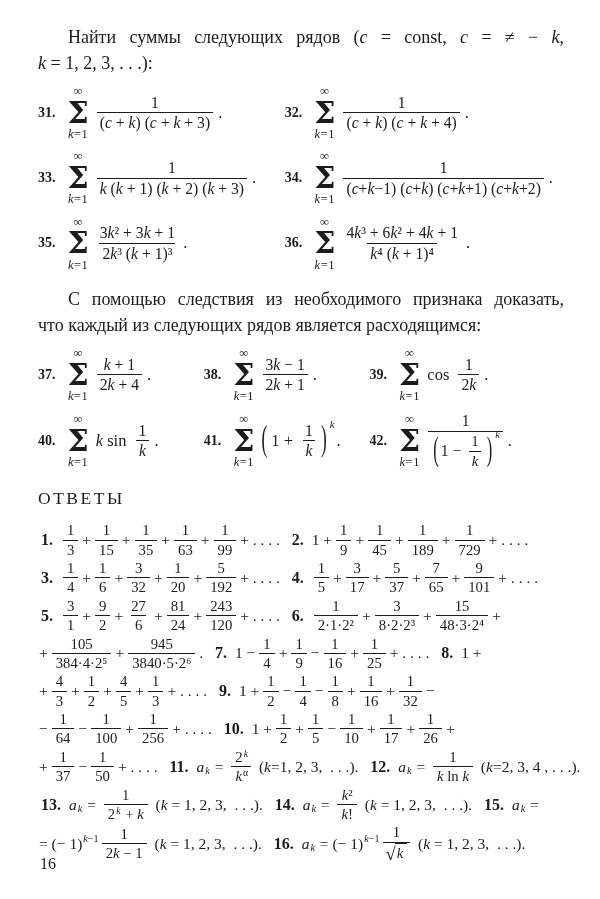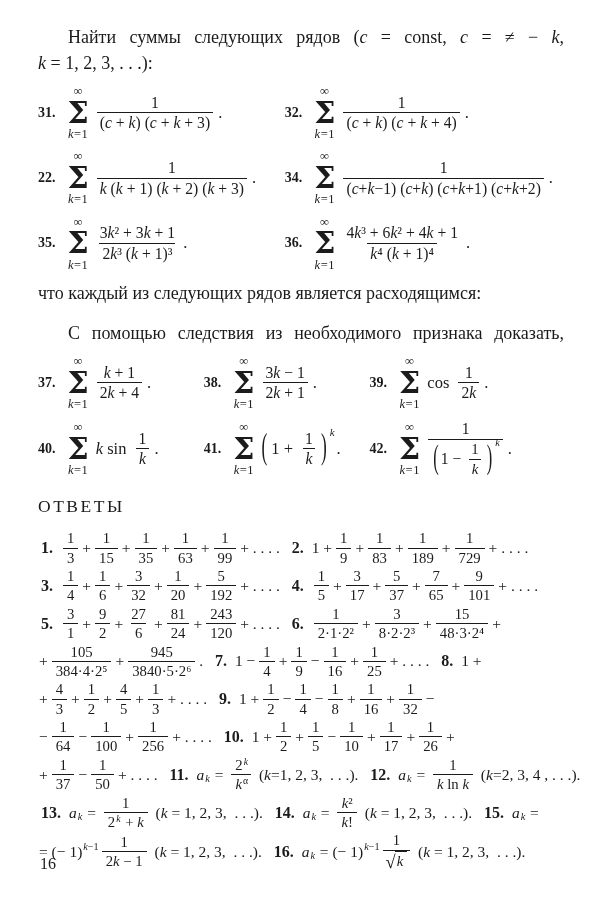--- a/index.html
+++ b/index.html
@@ -87,21 +87,21 @@
           </span>
           <span class="frac">
             <span class="fnum"><span class="mx">1</span></span>
             <span class="fden"><span class="mx">(<i>c</i> + <i>k</i>) (<i>c</i> + <i>k</i> + 4)</span></span>
           </span>
           <span class="mx">.</span>
         </div>
       </div>
       <div class="prob-row two">
         <div class="prob">
-          <span class="plabel">22.</span>
+          <span class="plabel">33.</span>
           <span class="sum">
             <span class="lim">∞</span>
             <span class="sigma">Σ</span>
             <span class="lim"><i>k</i>=1</span>
           </span>
           <span class="frac">
             <span class="fnum"><span class="mx">1</span></span>
             <span class="fden"><span class="mx"><i>k</i> (<i>k</i> + 1) (<i>k</i> + 2) (<i>k</i> + 3)</span></span>
           </span>
           <span class="mx">.</span>
@@ -143,22 +143,22 @@
           </span>
           <span class="frac">
             <span class="fnum"><span class="mx">4<i>k</i>³ + 6<i>k</i>² + 4<i>k</i> + 1</span></span>
             <span class="fden"><span class="mx"><i>k</i>⁴ (<i>k</i> + 1)⁴</span></span>
           </span>
           <span class="mx">.</span>
         </div>
       </div>
     </section>
 
+  <p class="para pindent jlast mt"><span class="mx">С помощью следствия из необходимого признака доказать,</span></p>
   <p class="para"><span class="mx">что каждый из следующих рядов является расходящимся:</span></p>
-  <p class="para pindent jlast mt"><span class="mx">С помощью следствия из необходимого признака доказать,</span></p>
 
   <section class="probs">
       <div class="prob-row three">
         <div class="prob">
           <span class="plabel">37.</span>
           <span class="sum">
             <span class="lim">∞</span>
             <span class="sigma">Σ</span>
             <span class="lim"><i>k</i>=1</span>
           </span>
@@ -280,21 +280,21 @@
         <span class="mx">+ . . . .  </span>
         <span class="albl">2.</span>
         <span class="mx">1 +</span>
         <span class="frac">
           <span class="fnum"><span class="mx">1</span></span>
           <span class="fden"><span class="mx">9</span></span>
         </span>
         <span class="mx">+</span>
         <span class="frac">
           <span class="fnum"><span class="mx">1</span></span>
-          <span class="fden"><span class="mx">83</span></span>
+          <span class="fden"><span class="mx">45</span></span>
         </span>
         <span class="mx">+</span>
         <span class="frac">
           <span class="fnum"><span class="mx">1</span></span>
           <span class="fden"><span class="mx">189</span></span>
         </span>
         <span class="mx">+</span>
         <span class="frac">
           <span class="fnum"><span class="mx">1</span></span>
           <span class="fden"><span class="mx">729</span></span>

